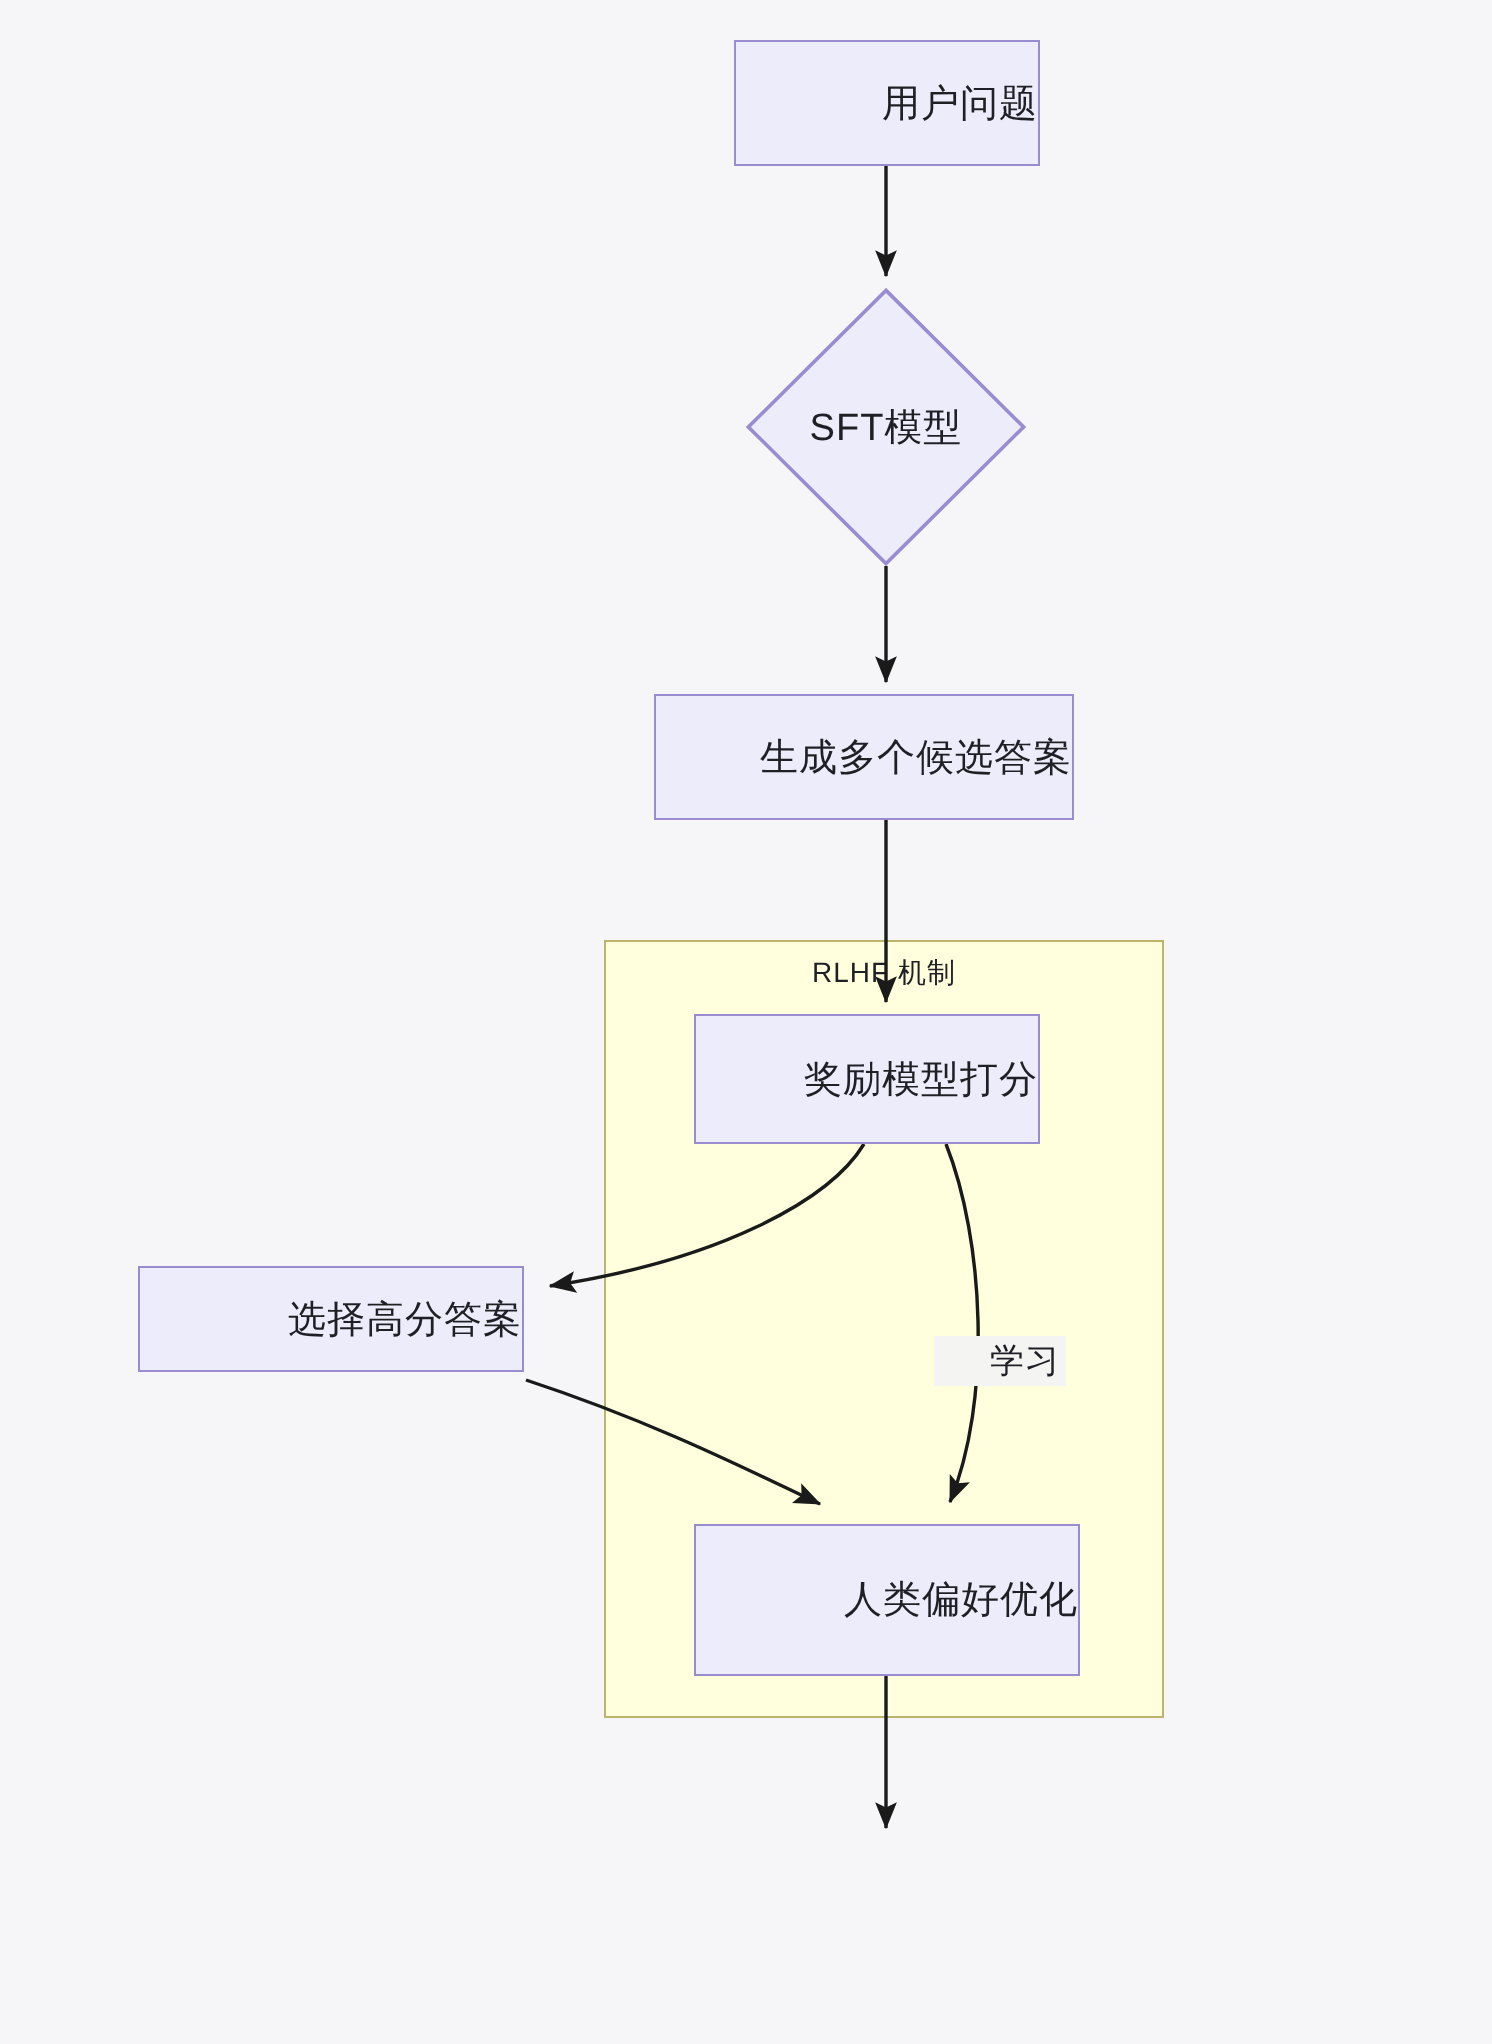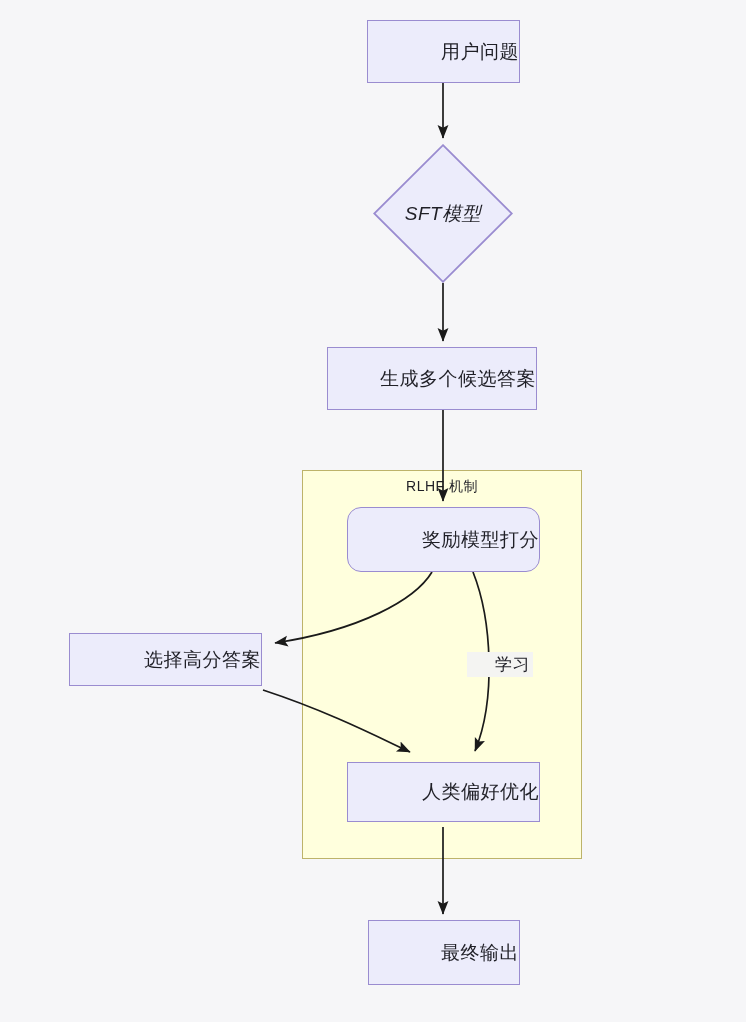--- a/index.html
+++ b/index.html
@@ -102,45 +102,42 @@
 
     <path d="M263,690 C330,712 380,738 410,752" stroke="#1a1a1a" stroke-width="1.7" fill="none" marker-end="url(#arrowhead)"></path>
 
     <path d="M443,827 L443,914" stroke="#1a1a1a" stroke-width="1.7" fill="none" marker-end="url(#arrowhead)"></path>
   </svg>
 
   <div class="node-box" style="left:367px; top:20px; width:153px; height:63px;">
     <span>用户问题</span>
   </div>
 
-  <div style="position:absolute; left:373px; top:144px; width:140px; height:139px;font-style:italic;">
+  <div style="position:absolute; left:373px; top:144px; width:140px; height:139px;">
     <svg viewBox="0 0 140 139" style="position:absolute; left:0; top:0; width:140px; height:139px;">
       <polygon points="70,1.2 138.8,69.5 70,137.8 1.2,69.5" fill="#ececfb" stroke="#9a8cd0" stroke-width="1.8"></polygon>
     </svg>
     <div style="position:absolute; left:0; top:0; width:140px; height:139px; display:flex; align-items:center; justify-content:center; font-size:19px; color:#1f1f26; letter-spacing:0.5px; white-space:nowrap;">
       <span>SFT模型</span>
     </div>
   </div>
 
   <div class="node-box" style="left:327px; top:347px; width:210px; height:63px;">
     <span>生成多个候选答案</span>
   </div>
 
-  <div class="node-box" style="left:347px; top:507px; width:193px; height:65px;border-radius:14px;">
+  <div class="node-box" style="left:347px; top:507px; width:173px; height:65px;">
     <span>奖励模型打分</span>
   </div>
 
   <div class="node-box" style="left:69px; top:633px; width:193px; height:53px;">
     <span>选择高分答案</span>
   </div>
 
-  <div class="node-box" style="left:347px; top:762px; width:193px; height:60px;">
+  <div class="node-box" style="left:347px; top:762px; width:193px; height:76px;">
     <span>人类偏好优化</span>
   </div>
 
-  <div class="node-box" style="left:368px; top:920px; width:152px; height:65px;">
-    <span>最终输出</span>
-  </div>
 
-  <div class="edge-label" style="left:467px; top:652px;padding-left:28px;">学习</div>
+  <div class="edge-label" style="left:467px; top:668px;padding-left:28px;">学习</div>
 
 
 </div>
 
 </body></html>

